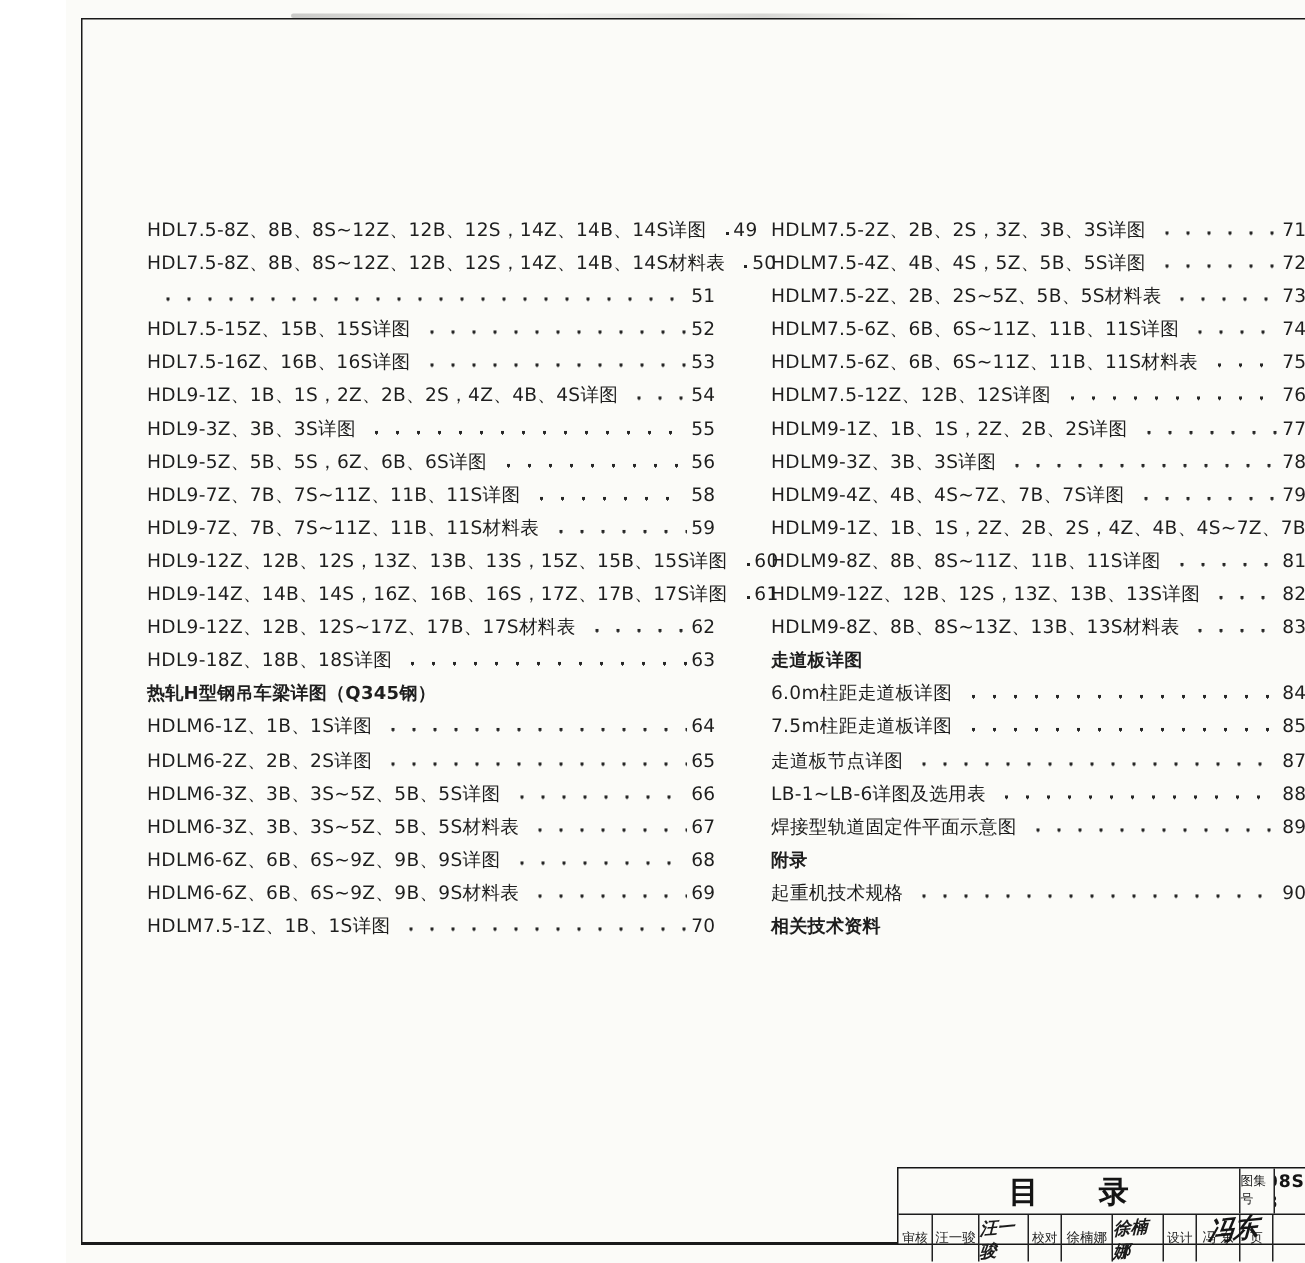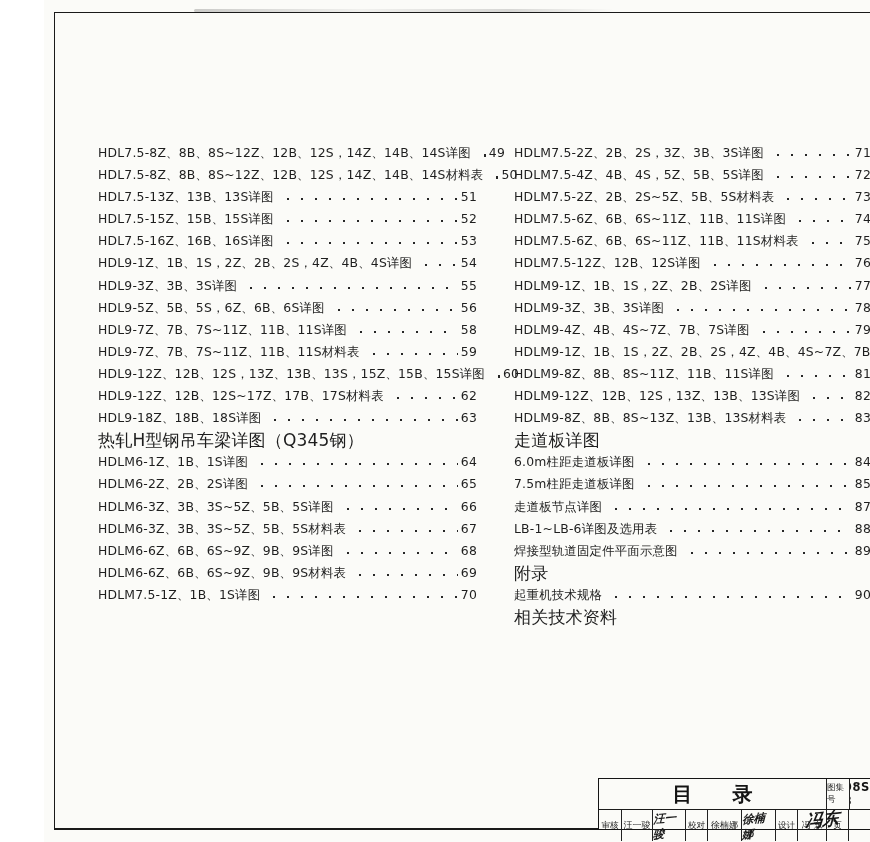--- a/index.html
+++ b/index.html
@@ -25,21 +25,21 @@
   }
   
   .toc-col{position:absolute;top:142px;}
   .toc-left{left:54px;width:379px;}
   .toc-right{left:470px;width:357px;}
   .entry{
     display:flex;align-items:stretch;height:22.1px;line-height:22.1px;
     font-size:12.4px;letter-spacing:.2px;white-space:nowrap;color:var(--ink);
   }
   .entry .t{flex:0 0 auto;}
-  .entry.header .t{font-weight:normal;font-size:17px;}
+  .entry.header .t{font-weight:bold;font-size:12px;}
   .entry .dots{
     flex:1 1 auto;margin:0 3px 0 7px;min-width:8px;
     background-image:radial-gradient(circle 1.15px at 7px 13.5px, #262626 99%, rgba(0,0,0,0) 100%);
     background-size:14px 22.1px;background-repeat:repeat-x;
   }
   .entry .p{flex:0 0 auto;min-width:16px;text-align:left;}
   
   .tb{
     position:absolute;left:554px;top:778px;width:308px;height:52px;
     border:1.5px solid #151515;box-sizing:border-box;background:var(--paper);
@@ -85,21 +85,20 @@
         <span class="t">HDL7.5-8Z、8B、8S~12Z、12B、12S，14Z、14B、14S详图</span>
         <span class="dots"></span>
         <span class="p">49</span>
       </div>
       <div class="entry">
         <span class="t">HDL7.5-8Z、8B、8S~12Z、12B、12S，14Z、14B、14S材料表</span>
         <span class="dots"></span>
         <span class="p">50</span>
       </div>
       <div class="entry">
-        <span class="t">HDL7.5-13Z、13B、13S详图</span>
         <span class="dots"></span>
         <span class="p">51</span>
       </div>
       <div class="entry">
         <span class="t">HDL7.5-15Z、15B、15S详图</span>
         <span class="dots"></span>
         <span class="p">52</span>
       </div>
       <div class="entry">
         <span class="t">HDL7.5-16Z、16B、16S详图</span>
@@ -128,20 +127,25 @@
       </div>
       <div class="entry">
         <span class="t">HDL9-7Z、7B、7S~11Z、11B、11S材料表</span>
         <span class="dots"></span>
         <span class="p">59</span>
       </div>
       <div class="entry">
         <span class="t">HDL9-12Z、12B、12S，13Z、13B、13S，15Z、15B、15S详图</span>
         <span class="dots"></span>
         <span class="p">60</span>
+      </div>
+      <div class="entry">
+        <span class="t">HDL9-14Z、14B、14S，16Z、16B、16S，17Z、17B、17S详图</span>
+        <span class="dots"></span>
+        <span class="p">61</span>
       </div>
       <div class="entry">
         <span class="t">HDL9-12Z、12B、12S~17Z、17B、17S材料表</span>
         <span class="dots"></span>
         <span class="p">62</span>
       </div>
       <div class="entry">
         <span class="t">HDL9-18Z、18B、18S详图</span>
         <span class="dots"></span>
         <span class="p">63</span>

